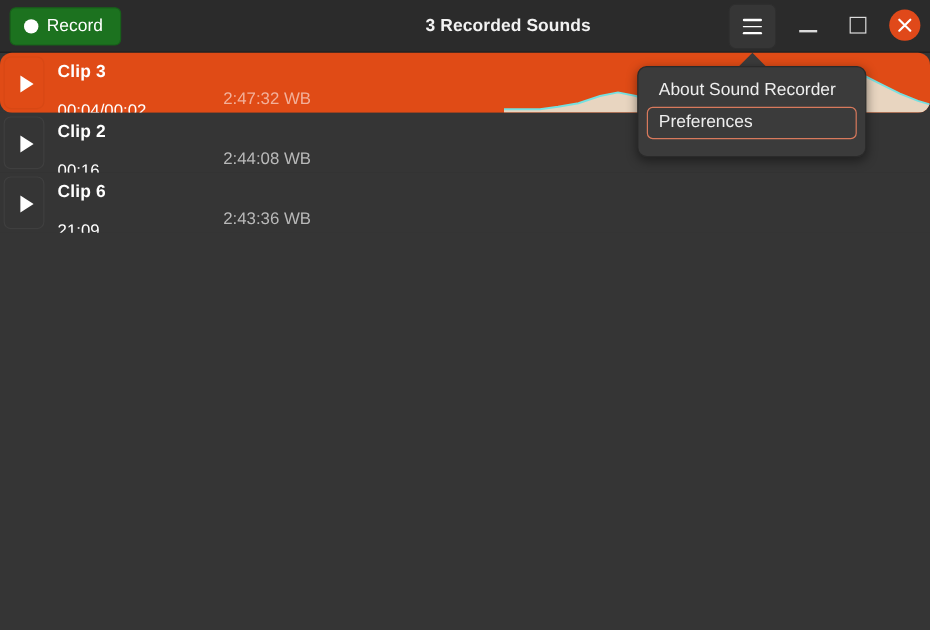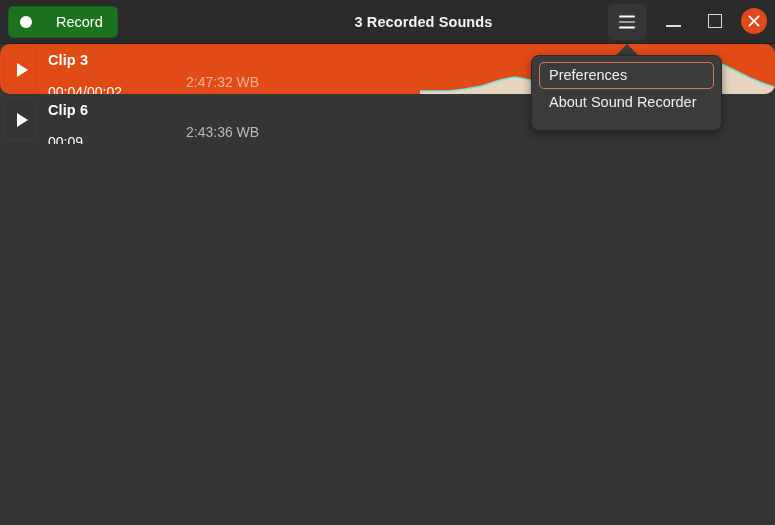--- a/index.html
+++ b/index.html
@@ -30,21 +30,21 @@
     border-bottom: 1px solid #1f1f1f;
   }
 
   .record-button {
     position: absolute;
     left: 8px; top: 6px;
     height: 32px;
     padding: 0 14px 0 11px;
     display: flex;
     align-items: center;
-    gap: 24px;
+    gap: 7px;
     background: #1c721f;
     border: 1px solid #17601a;
     border-radius: 5px;
     color: #ffffff;
     font-size: 14.5px;
     font-weight: 400;
     cursor: pointer;
     white-space: nowrap;
   }
   .record-dot {
@@ -277,33 +277,41 @@
         <path d="M0,47 L30,47 L45,45 L62,42 L80,36 L95,33 L110,36 L122,41 L140,45 L160,47 L250,47 L262,44 L275,33 L288,21 L300,19 L312,25 L330,34 L345,40 L355,43" fill="none" stroke="#76e0e0" stroke-width="1.6"></path>
       </svg>
       <div class="play-button">
         <span class="play-tri"></span>
       </div>
       <div class="clip-title">Clip 3</div>
       <div class="clip-duration">00:04/00:02</div>
       <div class="clip-time">2:47:32 WB</div>
     </div>
 
+    <div class="clip-row">
+      <div class="play-button">
+        <span class="play-tri"></span>
+      </div>
+      <div class="clip-title">Clip 2</div>
+      <div class="clip-duration">00:16</div>
+      <div class="clip-time">2:44:08 WB</div>
+    </div>
 
     <div class="clip-row">
       <div class="play-button">
         <span class="play-tri"></span>
       </div>
       <div class="clip-title">Clip 6</div>
-      <div class="clip-duration">00:09</div>
+      <div class="clip-duration">21:09</div>
       <div class="clip-time">2:43:36 WB</div>
     </div>
 
   </div>
 
   <div class="popover">
     <div class="popover-arrow"></div>
     <div class="popover-body">
+      <div class="menu-item">About Sound Recorder</div>
       <div class="menu-item focused">Preferences</div>
-      <div class="menu-item">About Sound Recorder</div>
     </div>
   </div>
 
 </div>
 
 </body></html>

